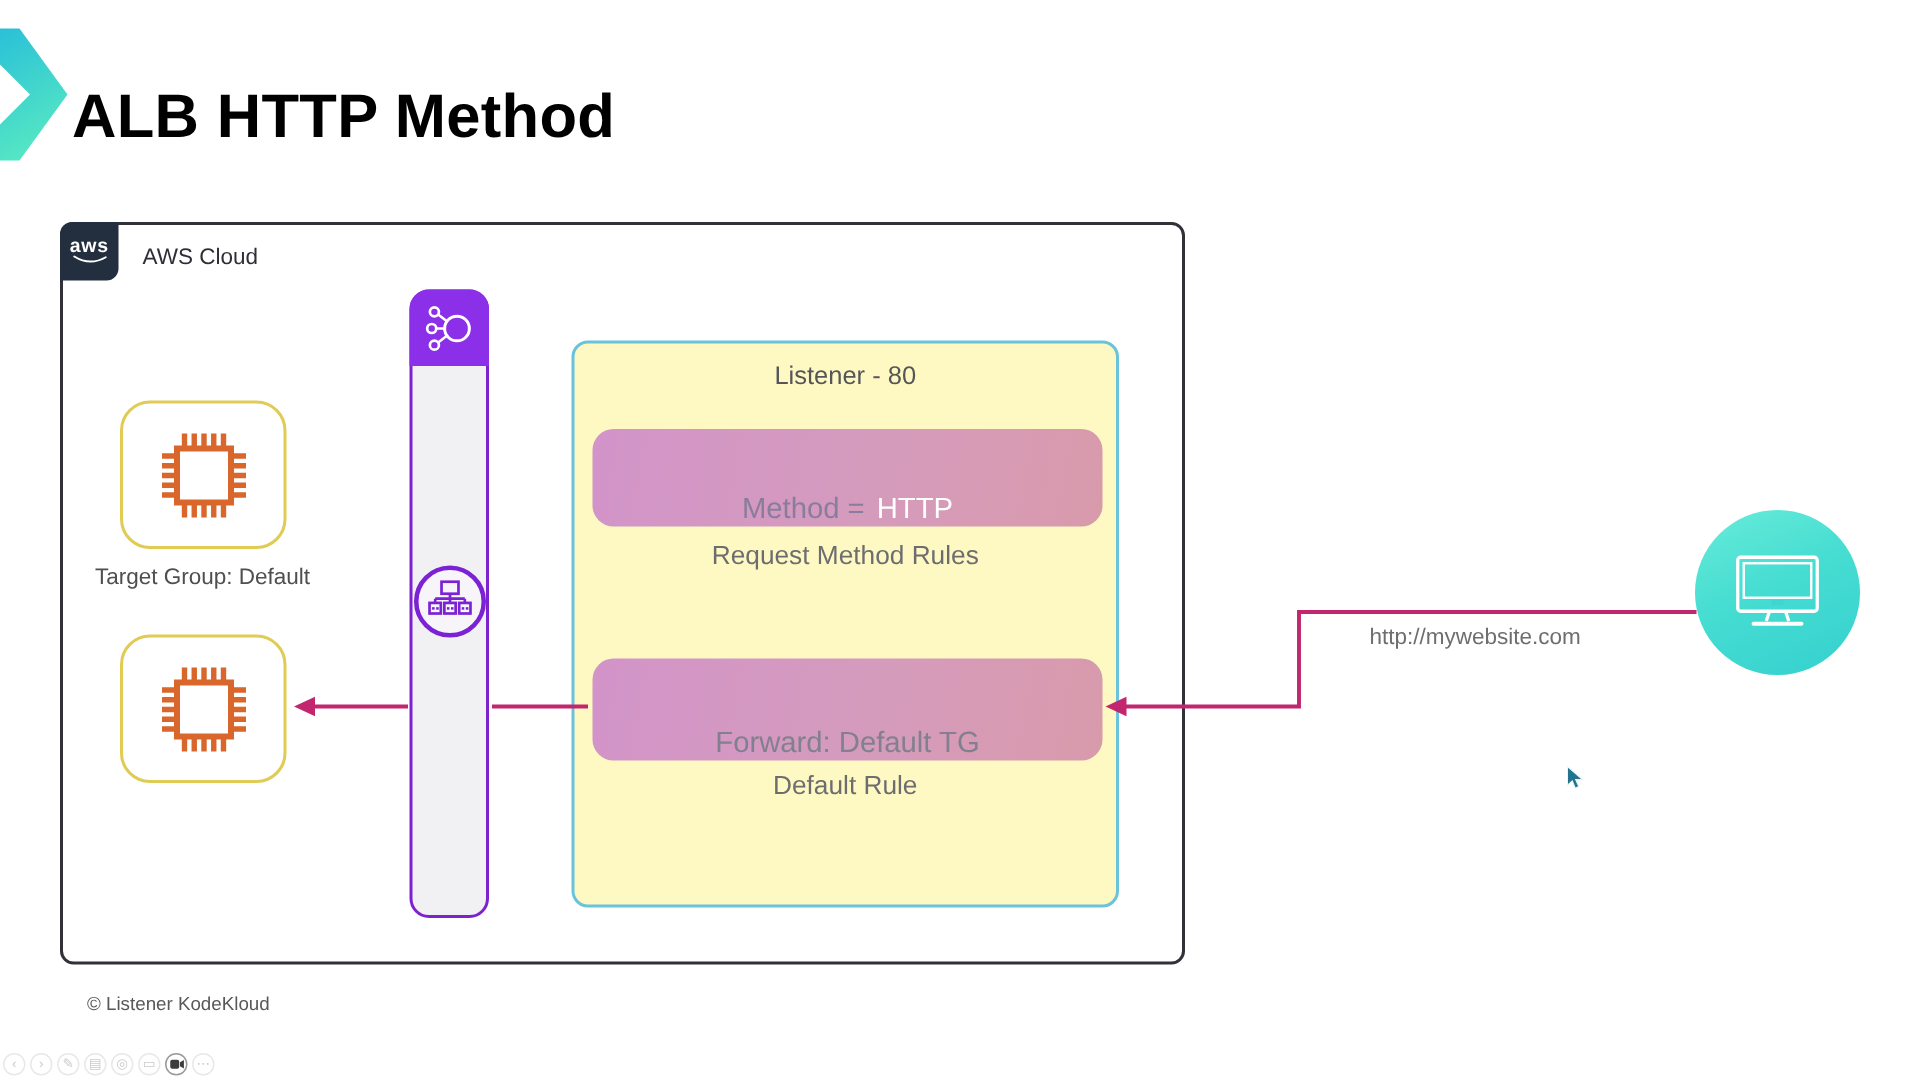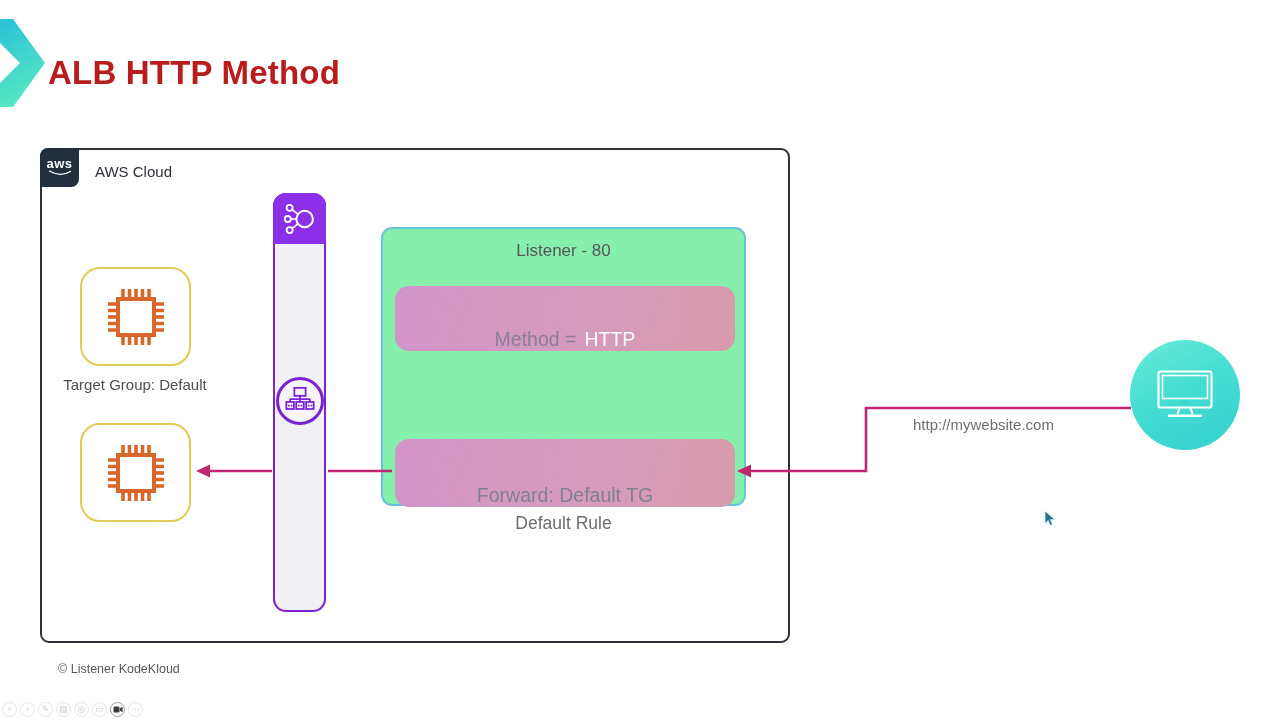--- a/index.html
+++ b/index.html
@@ -7,22 +7,22 @@
   body { font-family:"Liberation Sans", sans-serif; }
   .slide {
     position:relative; width:1280px; height:720px;
     background:#ffffff; overflow:hidden;
   }
   .abs { position:absolute; }
 
   
   .logo-chevron { left:0; top:14px; }
   .page-title {
-    left:48px; top:54px; font-size:33px; font-weight:600;
-    color:#b91c1c; letter-spacing:0.2px;text-align:center;
+    left:48px; top:54px; font-size:41px; font-weight:600;
+    color:#000000; letter-spacing:0.2px;text-align:center;
   }
 
   
   .aws-box {
     left:40px; top:148px; width:750px; height:495px;
     border:2px solid #31313a; border-radius:9px; background:#ffffff;
   }
   .aws-badge {
     left:40px; top:148px; width:39px; height:39px; background:#232f3e;
     border-radius:8px 0 8px 0; display:flex; flex-direction:column;
@@ -61,22 +61,22 @@
   }
   .alb-node {
     position:absolute; left:50%; top:206px; transform:translate(-50%,-50%);
     width:48px; height:48px; border-radius:50%;
     border:3px solid #7b22d4; background:#f7f5fa;
     display:flex; align-items:center; justify-content:center;
   }
 
   
   .listener-box {
-    left:381px; top:227px; width:365px; height:279px;
-    border:2px solid #69c4db; border-radius:11px; background:#86efac;
+    left:381px; top:227px; width:365px; height:378px;
+    border:2px solid #69c4db; border-radius:11px; background:#fef9c3;
   }
   .listener-title {
     position:absolute; left:0; top:12px; width:100%; text-align:center;
     font-size:17px; color:#565659;
   }
   .rule-pill {
     position:absolute; left:12px; width:340px; border-radius:14px;
     background:linear-gradient(100deg, #d294c9 0%, #d59bbc 55%, #d89aab 100%);
     display:flex; align-items:flex-end; justify-content:center;
     font-size:19.5px;
@@ -206,20 +206,21 @@
     </div>
   </div>
 
   <div class="abs listener-box">
     <div class="listener-title">Listener - 80</div>
 
     <div class="rule-pill rule-pill-method">
       <span class="rule-muted">Method =</span>
       <span class="rule-strong">HTTP</span>
     </div>
+    <div class="rule-caption caption-method">Request Method Rules</div>
 
     <div class="rule-pill rule-pill-forward">
       <span class="rule-forward-text">Forward: Default TG</span>
     </div>
     <div class="rule-caption caption-default">Default Rule</div>
   </div>
 
   <div class="abs client-circle">
     <svg width="58" height="52" viewBox="0 0 58 52">
       <g fill="none" stroke="#ffffff">

